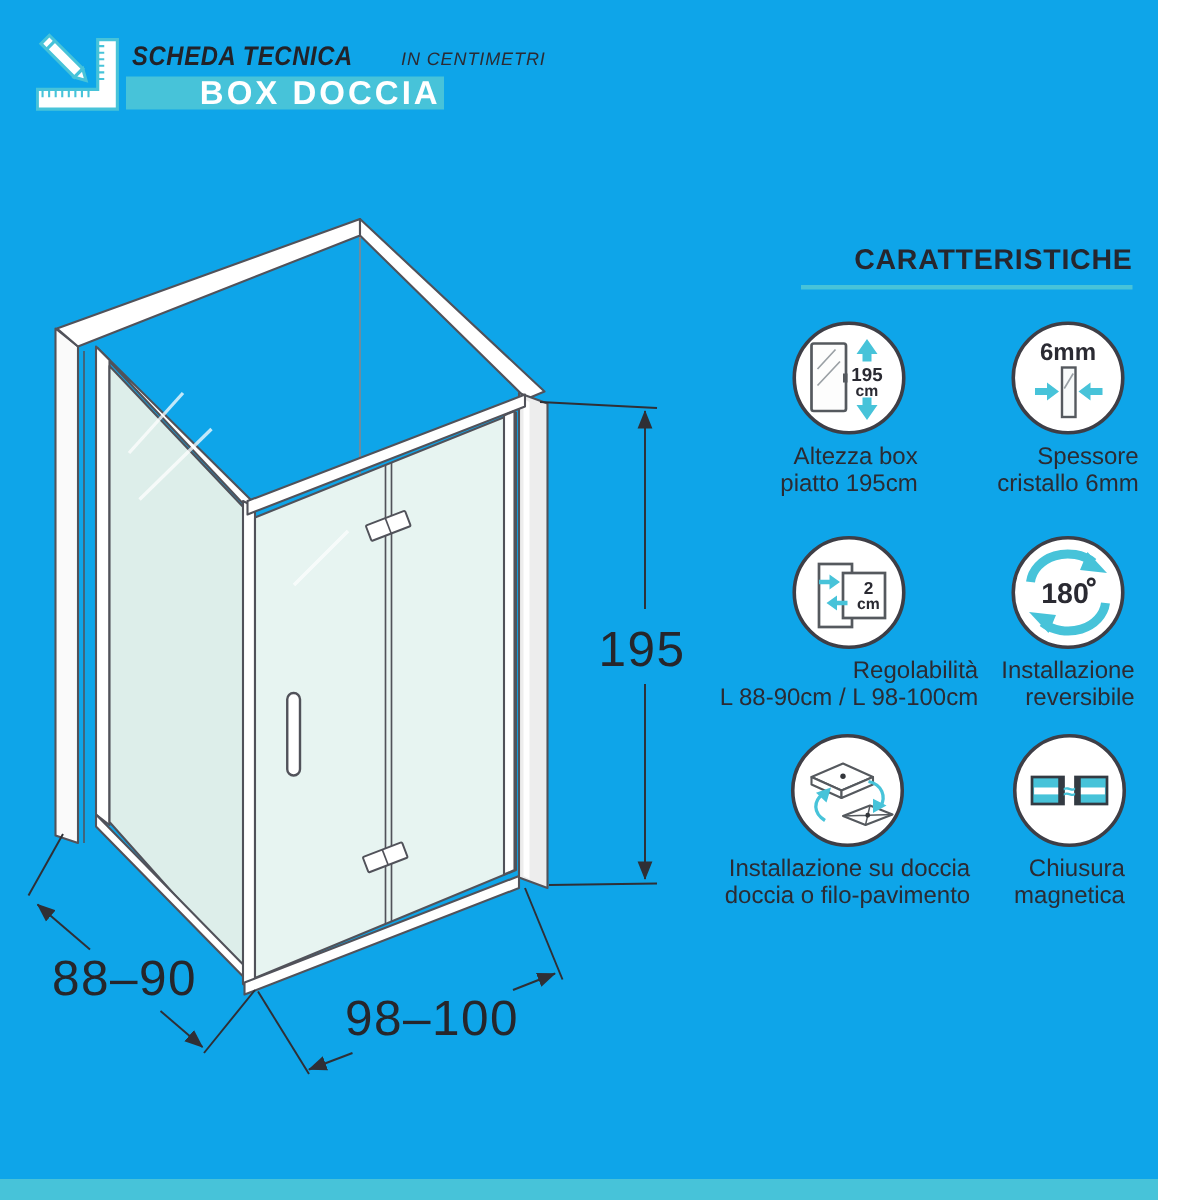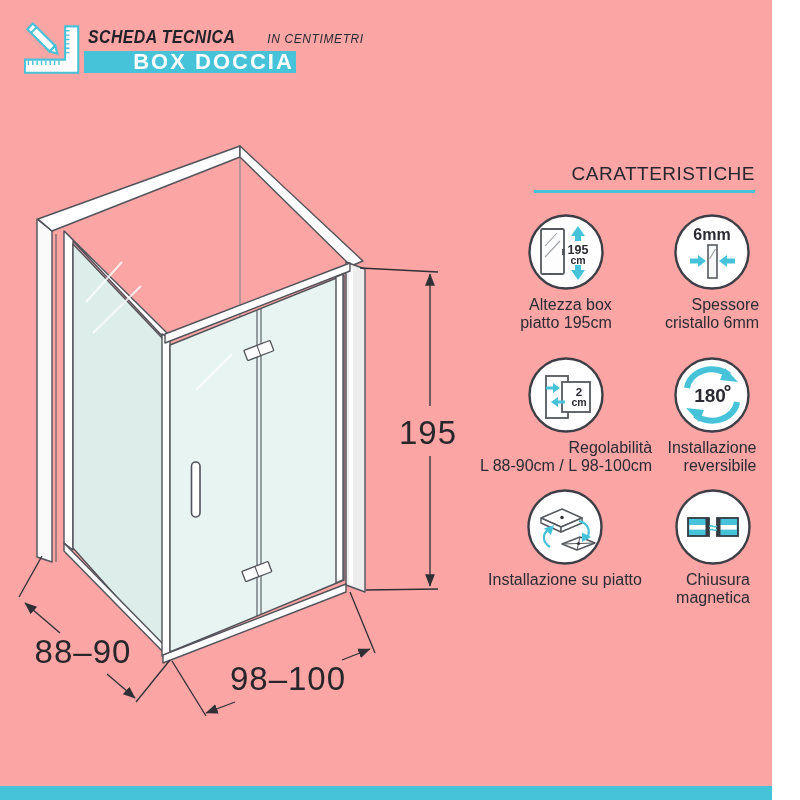--- a/index.html
+++ b/index.html
@@ -1,16 +1,16 @@
 <!DOCTYPE html>
 <html><head>
 <meta charset="utf-8">
 <style>
   html,body{margin:0;padding:0;background:#fff;}
-  .page{position:relative;width:772px;height:800px;background:#fca5a5;overflow:hidden;
+  .page{position:relative;width:772px;height:800px;background:#0ea5e9;overflow:hidden;
         font-family:"Liberation Sans",sans-serif;color:#26262e;}
   
   .bar-right{position:absolute;left:789px;top:4px;width:10px;height:796px;background:#47c3d9;}
   .bar-bottom{position:absolute;left:0;top:786px;width:800px;height:14px;background:#47c3d9;}
 
   
   .hdr-icon{position:absolute;left:24px;top:22px;width:56px;height:56px;}
   .hdr-row{position:absolute;left:88px;top:27px;display:flex;align-items:baseline;gap:12px;white-space:nowrap;}
   .hdr-title{font-size:18px;font-weight:bold;font-style:italic;letter-spacing:.5px;color:#222228;
              transform:scaleX(.88);transform-origin:left bottom;display:inline-block;}
@@ -18,21 +18,21 @@
   .banner{position:absolute;left:84px;top:51px;width:212px;height:22px;background:#47c3d9;
           display:flex;align-items:center;justify-content:center;}
   .banner span{color:#fff;font-weight:bold;font-size:22px;letter-spacing:2px;line-height:22px;margin-left:47px;}
 
   
   .drawing-svg{position:absolute;left:0;top:0;width:480px;height:740px;}
   .drawing-svg text{font-family:"Liberation Sans",sans-serif;fill:#26262b;font-size:33px;letter-spacing:1px;}
 
   
   .feat-heading{position:absolute;left:534px;top:163px;width:221px;text-align:right;}
-  .feat-heading .t{font-size:19px;font-weight:normal;letter-spacing:.5px;color:#26262e;}
+  .feat-heading .t{font-size:19px;font-weight:bold;letter-spacing:.5px;color:#26262e;}
   .feat-heading .u{margin-top:5px;height:3px;background:#47c3d9;}
 
   .feature{position:absolute;width:230px;display:flex;flex-direction:column;align-items:center;}
   .feature .lbl{margin-top:4px;text-align:right;font-size:16px;line-height:18px;font-weight:500;color:#2b2b33;white-space:nowrap;}
   .ficon{width:80px;height:80px;}
   .ficon text{font-family:"Liberation Sans",sans-serif;}
   .circ{fill:#fff;stroke:#3e3e46;stroke-width:2.4;}
 </style>
 </head>
 <body>
@@ -214,21 +214,22 @@
       </g>
       <path d="M37,57 L53.5,56.5 M55,50 L53.5,56.5 M70,56 L53.5,56.5 M52,63 L53.5,56.5" stroke="#55595e" stroke-width="1" fill="none"></path>
       <circle cx="37" cy="30.5" r="1.8" fill="#33363b"></circle>
       <circle cx="53.5" cy="56.5" r="1.6" fill="#33363b"></circle>
       <path d="M25,60 C17,55 17,47 24,42" stroke="#47c3d9" stroke-width="2.2" fill="none"></path>
       <polygon points="29,38 19,41.5 26,48" fill="#47c3d9"></polygon>
       <path d="M54,34 C63,36 66,44 62,51" stroke="#47c3d9" stroke-width="2.2" fill="none"></path>
       <polygon points="57,55 57,45.5 66,50" fill="#47c3d9"></polygon>
     </svg>
     <div class="lbl">
-      <div>Installazione su piatto</div>
+      <div>Installazione su doccia</div>
+      <div>doccia o filo-pavimento</div>
     </div>
   </div>
 
   <div class="feature" style="left:598px;top:487px;">
     <svg class="ficon" viewBox="0 0 80 80">
       <circle class="circ" cx="40" cy="40" r="36.5"></circle>
       <rect x="15" y="31" width="21" height="18" fill="#47c3d9" stroke="#333a42" stroke-width="1.8"></rect>
       <rect x="16.4" y="38" width="18.2" height="4.6" fill="#ffffff"></rect>
       <rect x="32.5" y="31" width="3.5" height="18" fill="#333a42"></rect>
       <rect x="44" y="31" width="21" height="18" fill="#47c3d9" stroke="#333a42" stroke-width="1.8"></rect>

